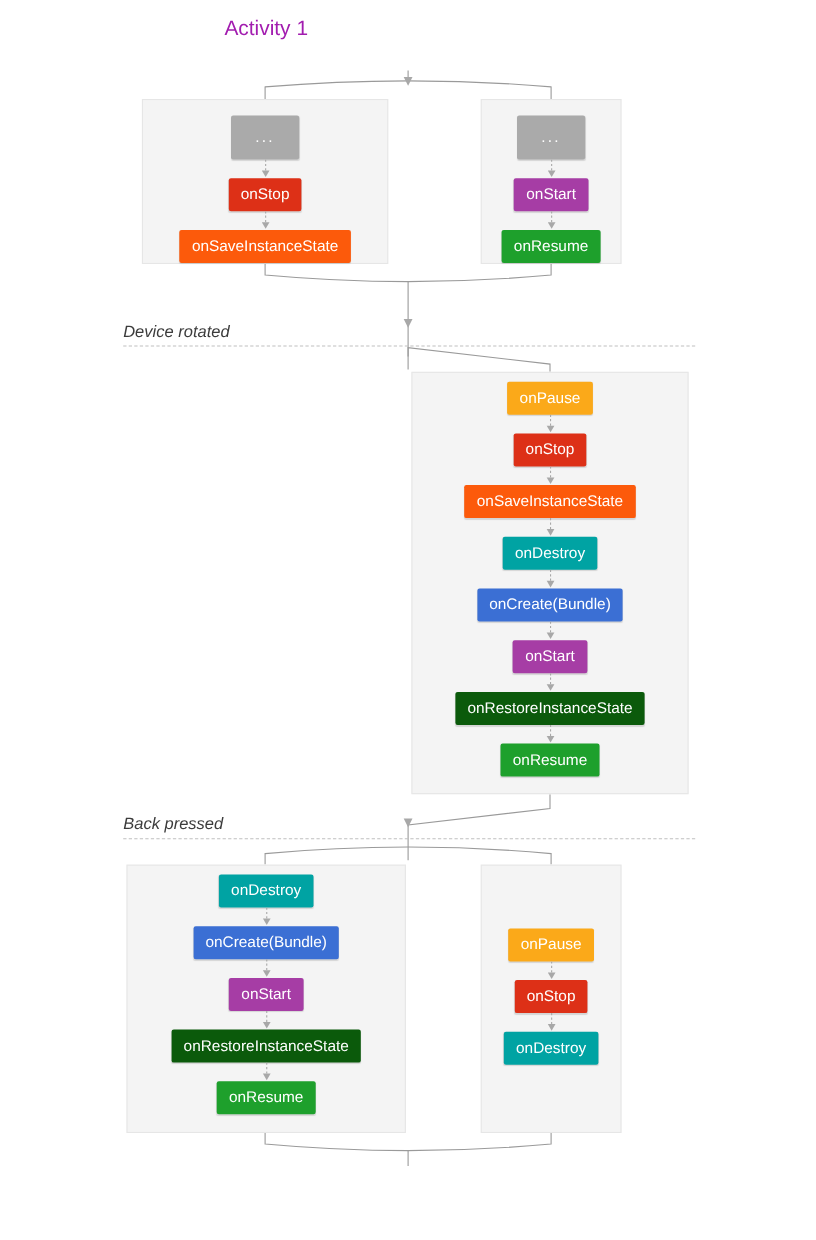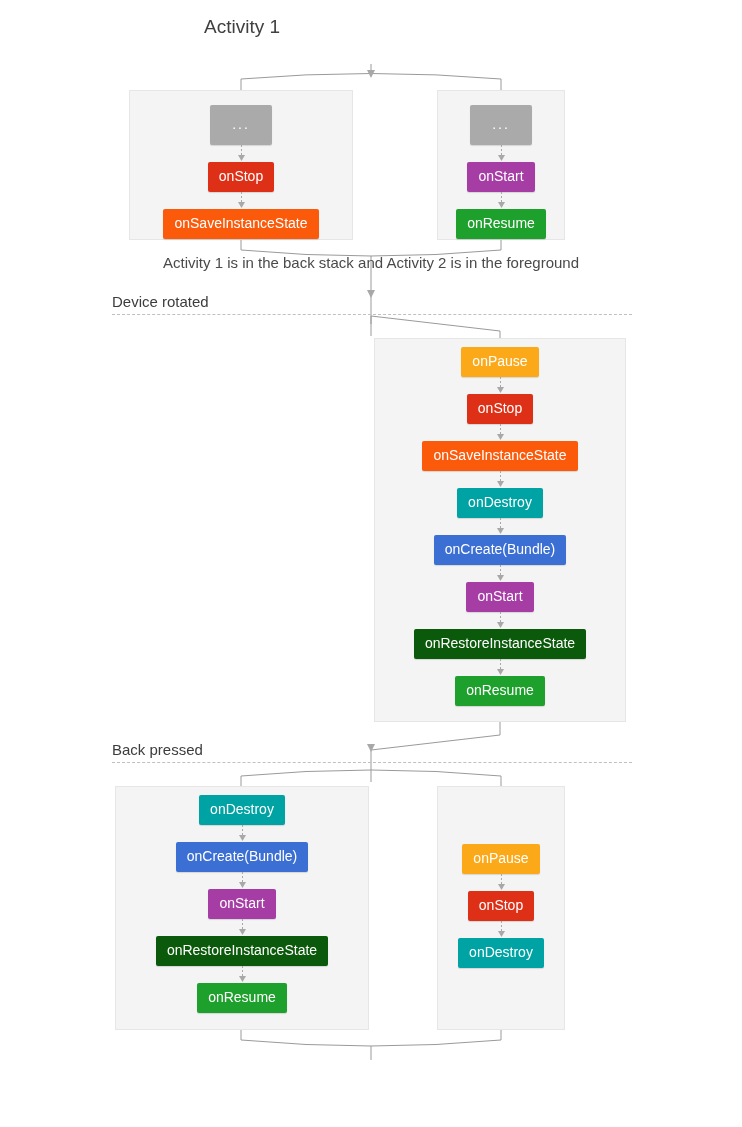--- a/index.html
+++ b/index.html
@@ -5,21 +5,21 @@
   html,body{margin:0;padding:0;}
   body{
     width:742px;height:1127px;background:#ffffff;
     font-family:"Liberation Sans","DejaVu Sans",sans-serif;
     color:#4a4a4a;position:relative;overflow:hidden;
   }
   #canvas{position:absolute;left:0;top:0;width:742px;height:1127px;}
   #wires{position:absolute;left:0;top:0;width:742px;height:1127px;pointer-events:none;}
 
   .col-title{
-    position:absolute;font-size:19px;color:#404040;
+    position:absolute;font-size:19px;color:#a21caf;
     text-align:center;width:200px;
   }
   #title-a1{left:142px;top:16px;}
   #title-a2{left:400px;top:16px;}
 
   .panel{
     position:absolute;background:#f4f4f4;border:1px solid #e6e6e6;
     box-sizing:border-box;
   }
 
@@ -42,21 +42,21 @@
   .arrow{
     width:9px;height:17px;display:block;
   }
 
   .divider{position:absolute;left:112px;width:520px;height:1px;}
   .divider .line{
     position:absolute;left:0;right:0;top:0;height:0;
     border-top:1px dashed #c0c0c0;
   }
   .divider .label{
-    position:absolute;left:0;top:-21px;
+    position:absolute;left:0;top:-21px;font-style:italic;
     font-size:15px;color:#3c3c3c;white-space:nowrap;
   }
 
   .caption{
     position:absolute;font-size:15px;color:#4a4a4a;
     text-align:center;white-space:nowrap;
   }
 </style>
 </head>
 <body>
@@ -116,21 +116,20 @@
         </svg>
         <div class="node" style="background: rgb(166, 61, 165);">onStart</div>
         <svg class="arrow" viewBox="0 0 9 17">
           <path d="M4.5,0 L4.5,11" stroke="#a8a8a8" stroke-width="1" stroke-dasharray="2 2" fill="none"></path>
           <polygon points="1,10 8,10 4.5,16" fill="#a8a8a8"></polygon>
         </svg>
         <div class="node" style="background: rgb(30, 160, 44);">onResume</div>
       </div>
   </div>
 
-  <div class="caption" style="left:0;top:254px;width:742px;">Activity 1 is in the back stack and Activity 2 is in the foreground</div>
 
   <div class="divider" style="top:314px;">
     <div class="line"></div>
     <div class="label">Device rotated</div>
   </div>
 
   <div class="panel" style="left:374px;top:338px;width:252px;height:384px;">
     <div class="stack" style="top:8px;">
         <div class="node" style="background: rgb(251, 169, 25);">onPause</div>
         <svg class="arrow" viewBox="0 0 9 17">

